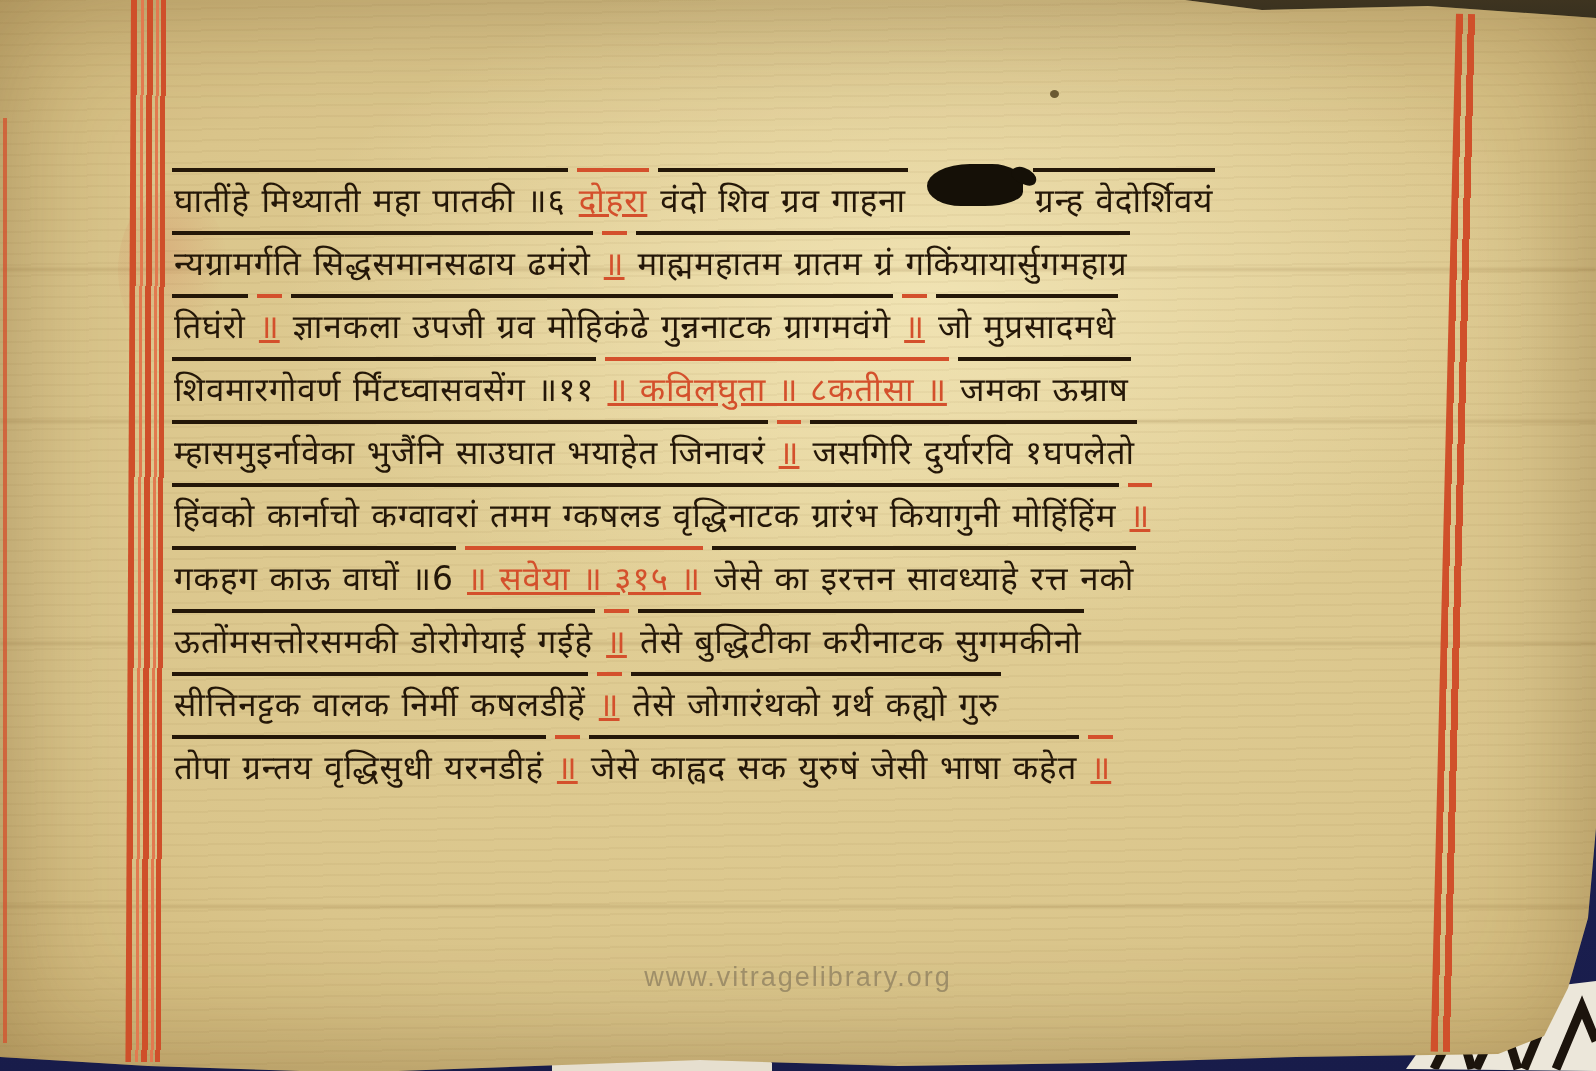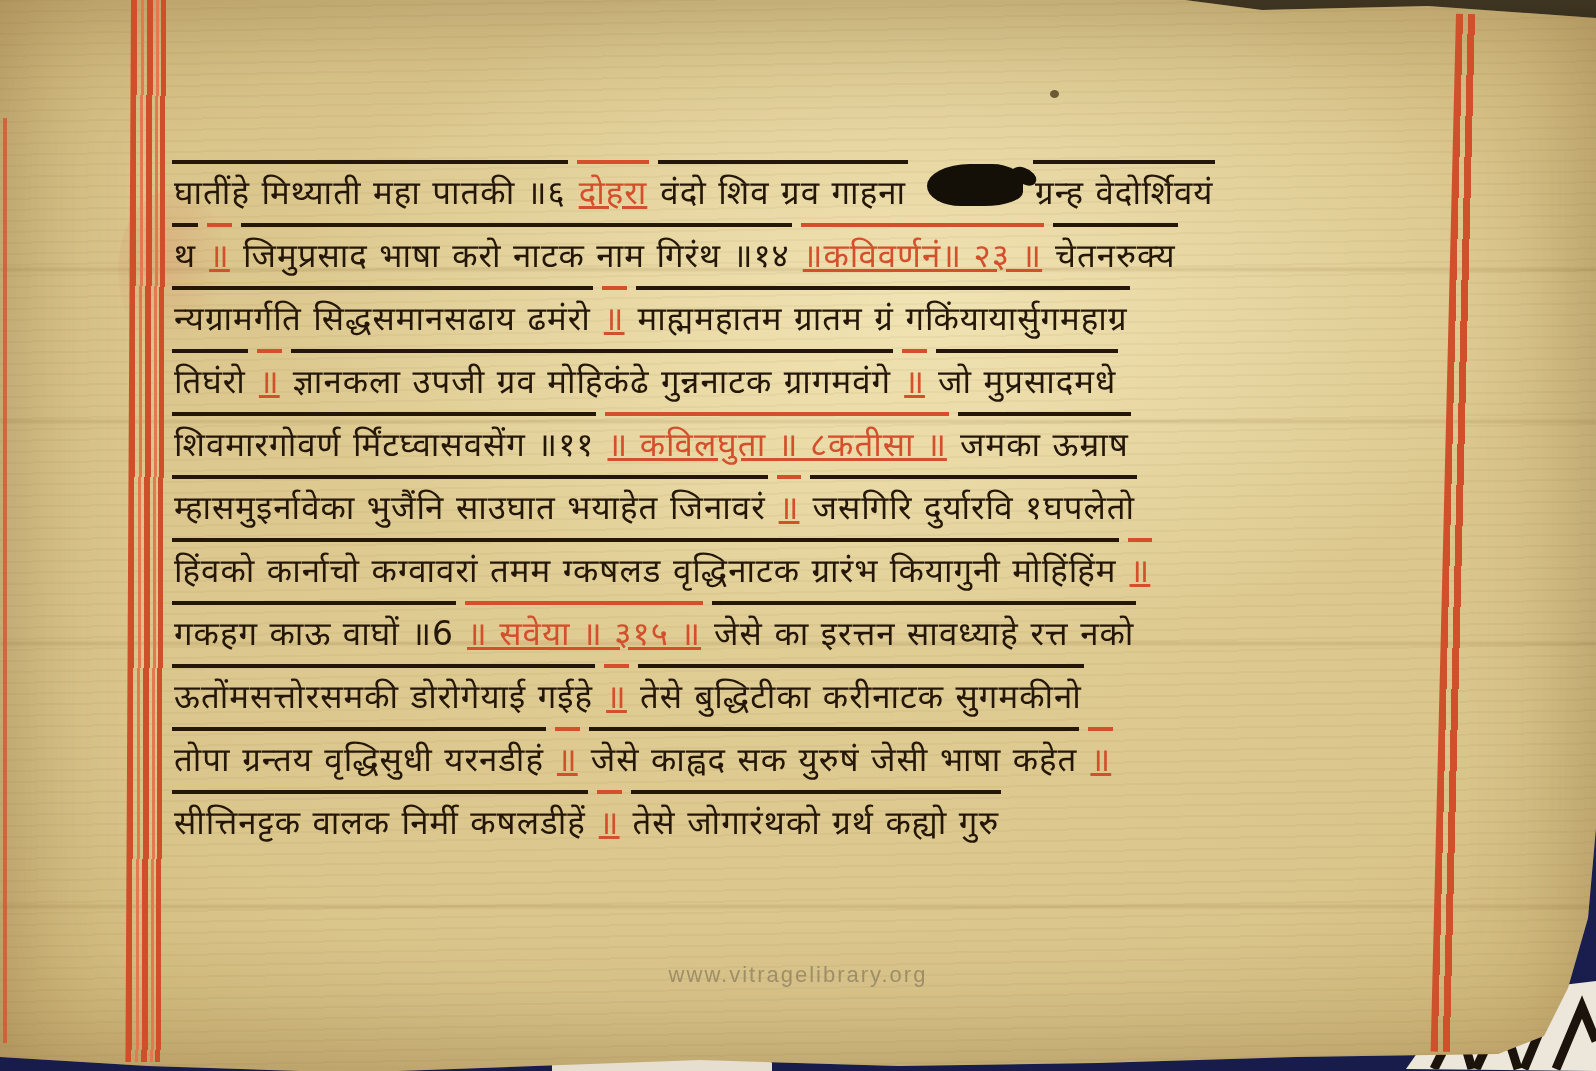--- a/index.html
+++ b/index.html
@@ -71,35 +71,36 @@
   
   .textblock{
     position:absolute;left:172px;top:160px;width:1290px;height:770px;
     overflow:hidden;
   }
   .line{height:63px;white-space:nowrap;font-size:33px;line-height:54px;}
   .seg{
     display:inline-block;vertical-align:top;
     border-top:4px solid currentColor;padding:2px 2px 0;margin-right:9px;
     letter-spacing:1px;
+    margin-top:8px;
   }
   .seg.black{color:#241708;}
   .seg.red{color:#d4502c;text-decoration:underline;}
   .blot{
     display:inline-block;vertical-align:middle;position:relative;top:-4px;
     width:96px;height:42px;margin:0 10px;background:#151007;
     border-radius:58% 42% 52% 46% / 68% 56% 44% 62%;
   }
   .blot::after{
     content:"";position:absolute;right:-14px;top:4px;width:26px;height:16px;
     background:#151007;border-radius:50% 70% 40% 60%;transform:rotate(18deg);
   }
   .watermark{
     position:absolute;left:50%;top:962px;transform:translateX(-50%);
-    font-family:"Liberation Sans",sans-serif;font-size:22px;letter-spacing:2px;
+    font-family:"Liberation Sans",sans-serif;font-size:27px;letter-spacing:2px;
     color:rgba(125,112,85,.62);
   }
 </style>
 </head>
 <body>
 
 <div class="backdrop"></div>
 
 <div class="under-page">
   <svg width="190" height="90" viewBox="0 0 190 90">
@@ -119,26 +120,25 @@
   <div class="crease" style="top:905px"></div>
   <div class="smudge"></div>
   <div class="speck"></div>
 
   <div class="edge-line"></div>
   <div class="margin-left"></div>
   <div class="margin-right"></div>
 
   <div class="textblock">
       <div class="line"><span class="seg black">घातींहे मिथ्याती महा पातकी ॥६</span><span class="seg red">दोहरा</span><span class="seg black">वंदो शिव ग्रव गाहना</span><span class="blot"></span><span class="seg black">ग्रन्ह वेदोर्शिवयं</span></div>
-      <div class="line"><span class="seg black">थ</span><span class="seg red">॥</span><span class="seg black">जिमुप्रसाद भाषा करो नाटक नाम गिरंथ ॥१४</span><span class="seg red">॥कविवर्णनं॥ २३ ॥</span><span class="seg black">चेतनरुक्य</span></div>
       <div class="line"><span class="seg black">न्यग्रामर्गति सिद्धसमानसढाय ढमंरो</span><span class="seg red">॥</span><span class="seg black">माह्ममहातम ग्रातम ग्रं गकिंयायार्सुगमहाग्र</span></div>
       <div class="line"><span class="seg black">तिघंरो</span><span class="seg red">॥</span><span class="seg black">ज्ञानकला उपजी ग्रव मोहिकंढे गुन्ननाटक ग्रागमवंगे</span><span class="seg red">॥</span><span class="seg black">जो मुप्रसादमधे</span></div>
       <div class="line"><span class="seg black">शिवमारगोवर्ण र्मिंटघ्वासवसेंग ॥११</span><span class="seg red">॥ कविलघुता ॥ ८कतीसा ॥</span><span class="seg black">जमका ऊम्राष</span></div>
       <div class="line"><span class="seg black">म्हासमुइर्नावेका भुजैंनि साउघात भयाहेत जिनावरं</span><span class="seg red">॥</span><span class="seg black">जसगिरि दुर्यारवि १घपलेतो</span></div>
       <div class="line"><span class="seg black">हिंवको कार्नाचो कग्वावरां तमम ग्कषलड वृद्धिनाटक ग्रारंभ कियागुनी मोहिंहिंम</span><span class="seg red">॥</span></div>
       <div class="line"><span class="seg black">गकहग काऊ वाघों ॥6</span><span class="seg red">॥ सवेया ॥ ३१५ ॥</span><span class="seg black">जेसे का इरत्तन सावध्याहे रत्त नको</span></div>
       <div class="line"><span class="seg black">ऊतोंमसत्तोरसमकी डोरोगेयाई गईहे</span><span class="seg red">॥</span><span class="seg black">तेसे बुद्धिटीका करीनाटक सुगमकीनो</span></div>
+      <div class="line"><span class="seg black">सीत्तिनट्टक वालक निर्मी कषलडीहें</span><span class="seg red">॥</span><span class="seg black">तेसे जोगारंथको ग्रर्थ कह्यो गुरु</span></div>
       <div class="line"><span class="seg black">तोपा ग्रन्तय वृद्धिसुधी यरनडीहं</span><span class="seg red">॥</span><span class="seg black">जेसे काह्वद सक युरुषं जेसी भाषा कहेत</span><span class="seg red">॥</span></div>
-      <div class="line"><span class="seg black">सीत्तिनट्टक वालक निर्मी कषलडीहें</span><span class="seg red">॥</span><span class="seg black">तेसे जोगारंथको ग्रर्थ कह्यो गुरु</span></div>
     </div>
 
   <div class="watermark">www.vitragelibrary.org</div>
 </div>
 
 </body></html>

